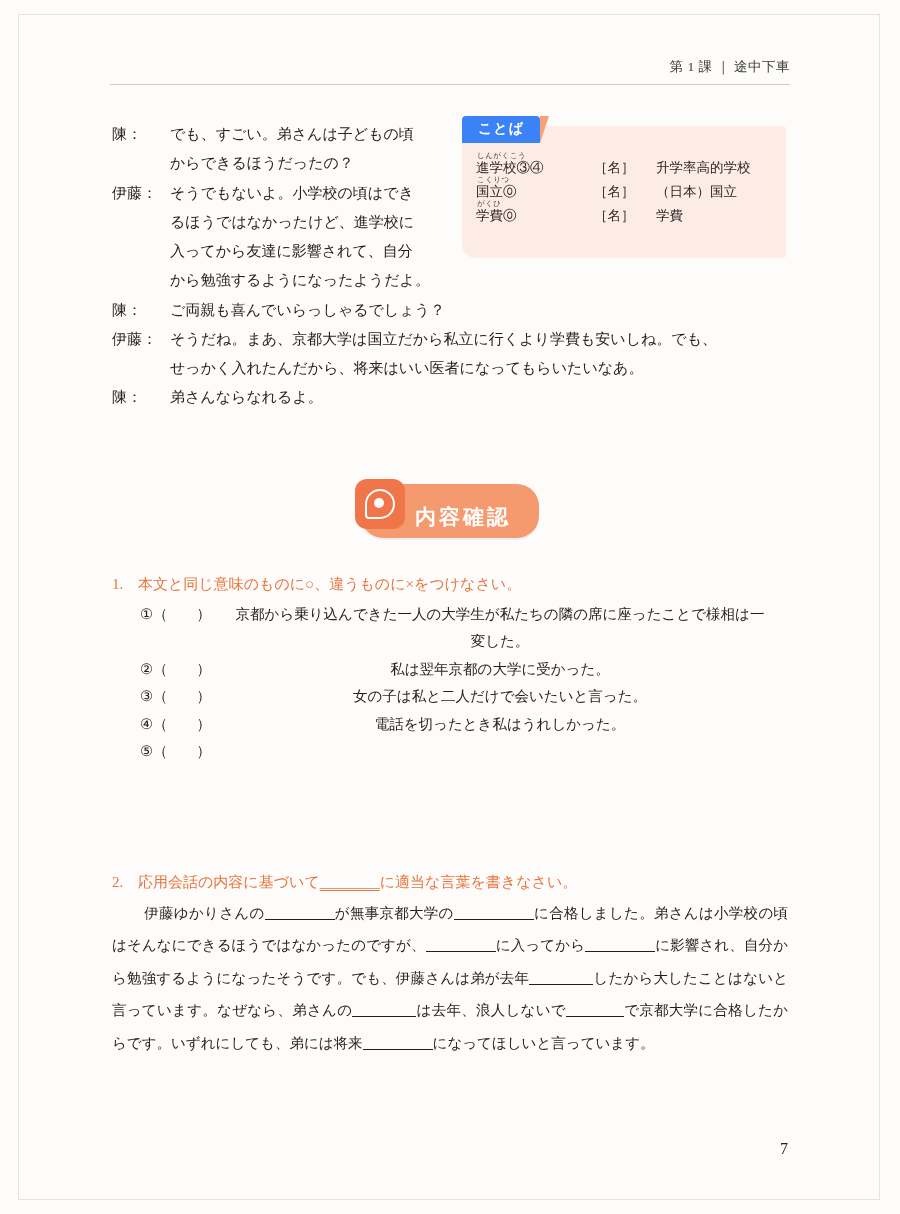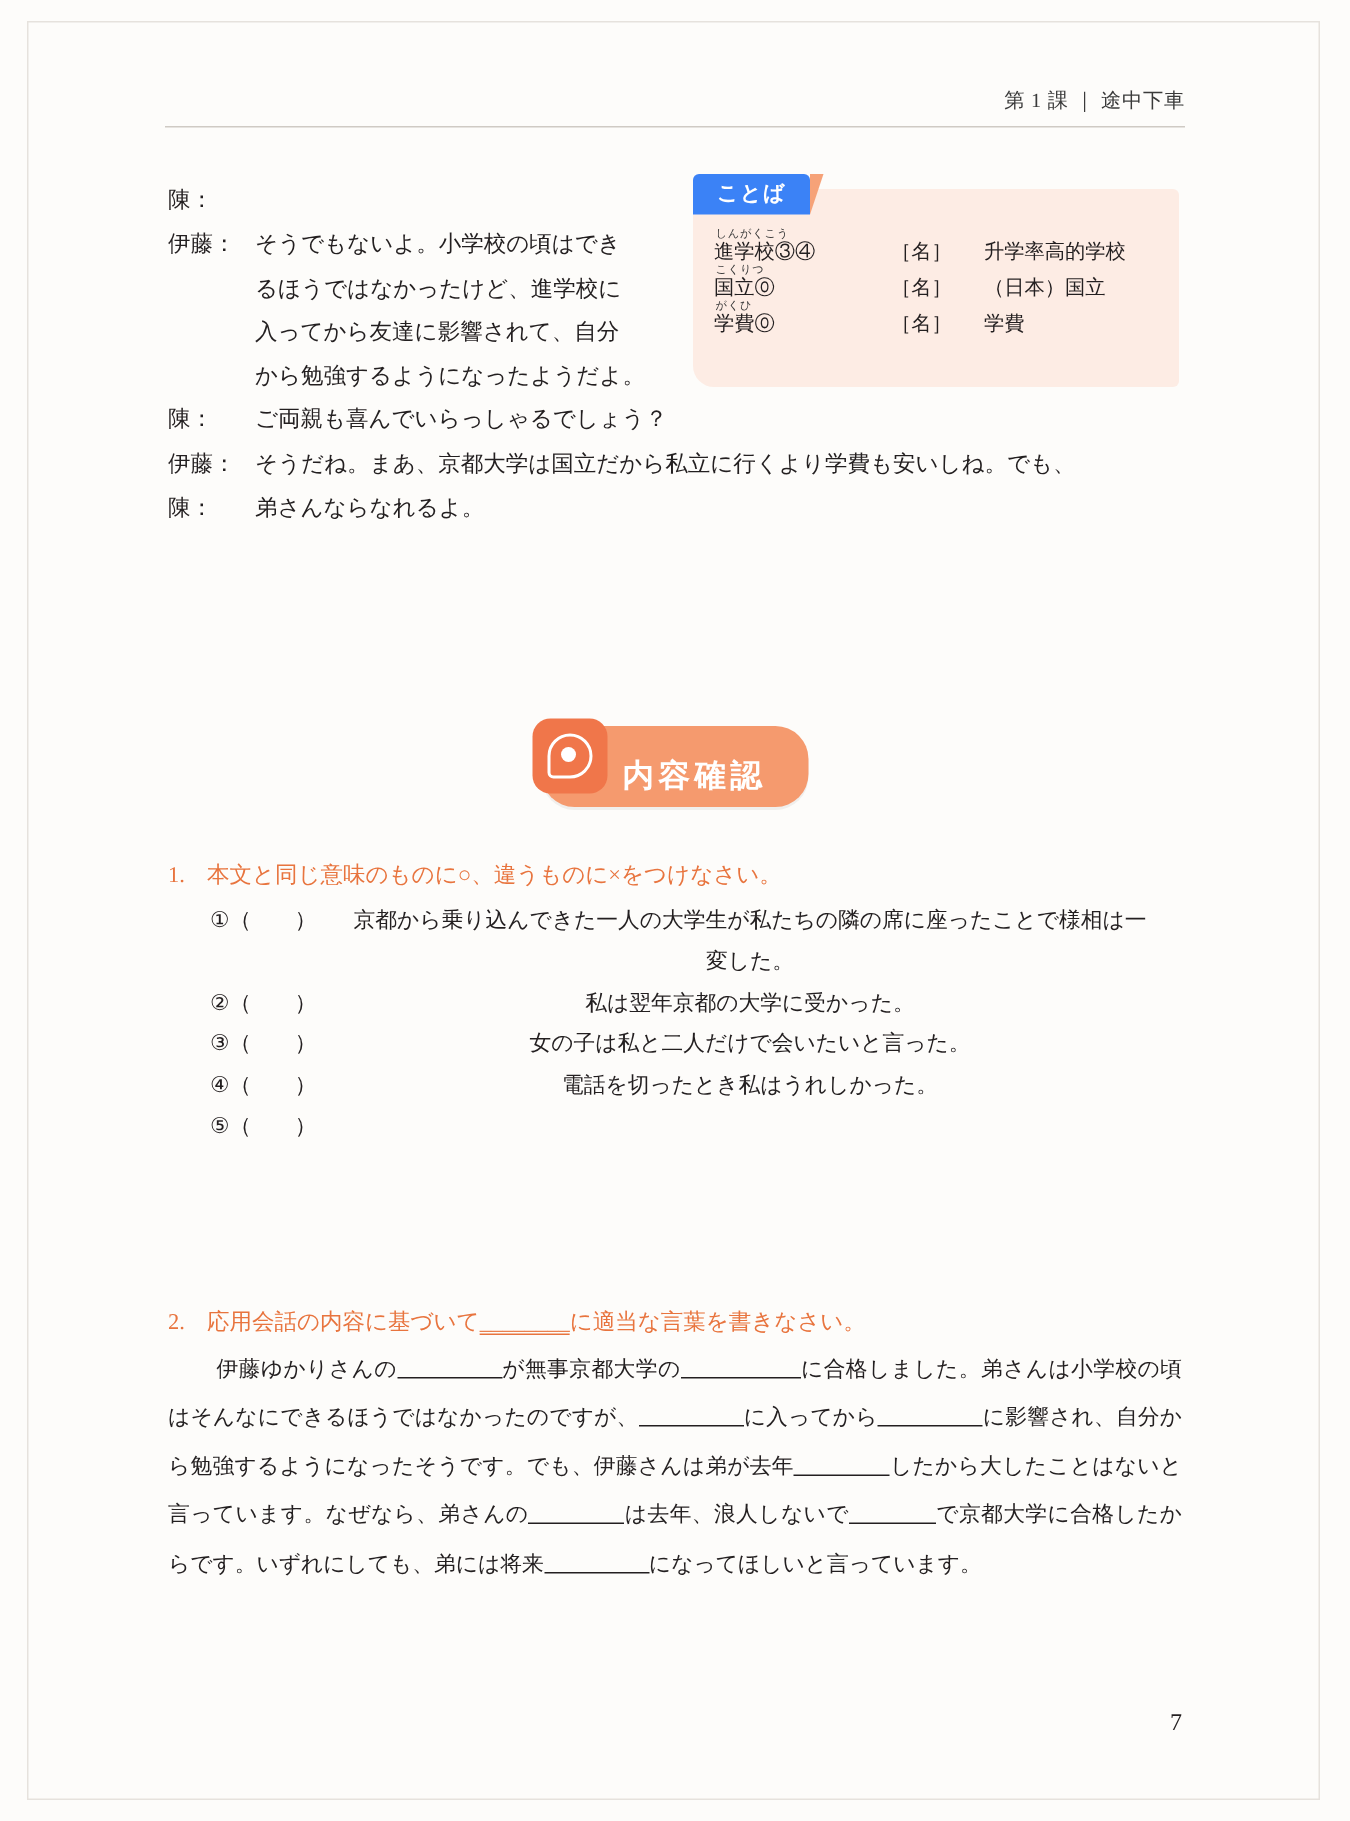--- a/index.html
+++ b/index.html
@@ -261,20 +261,24 @@
 
   <div class="header">第 1 課 ｜ 途中下車</div>
   <div class="header-rule"></div>
 
   <div class="dialogue">
 
     <div class="d-line d-narrow">
       <div class="d-speaker">
         <span>陳</span><span>：</span>
       </div>
+      <div class="d-text">
+        <div>でも、すごい。弟さんは子どもの頃</div>
+        <div>からできるほうだったの？</div>
+      </div>
     </div>
 
     <div class="d-line d-narrow">
       <div class="d-speaker">
         <span>伊藤</span><span>：</span>
       </div>
       <div class="d-text">
         <div>そうでもないよ。小学校の頃はでき</div>
         <div>るほうではなかったけど、進学校に</div>
         <div>入ってから友達に影響されて、自分</div>
@@ -290,20 +294,21 @@
         <div>ご両親も喜んでいらっしゃるでしょう？</div>
       </div>
     </div>
 
     <div class="d-line">
       <div class="d-speaker">
         <span>伊藤</span><span>：</span>
       </div>
       <div class="d-text">
         <div>そうだね。まあ、京都大学は国立だから私立に行くより学費も安いしね。でも、</div>
+        <div>せっかく入れたんだから、将来はいい医者になってもらいたいなあ。</div>
       </div>
     </div>
 
     <div class="d-line">
       <div class="d-speaker">
         <span>陳</span><span>：</span>
       </div>
       <div class="d-text">
         <div>弟さんならなれるよ。</div>
       </div>

